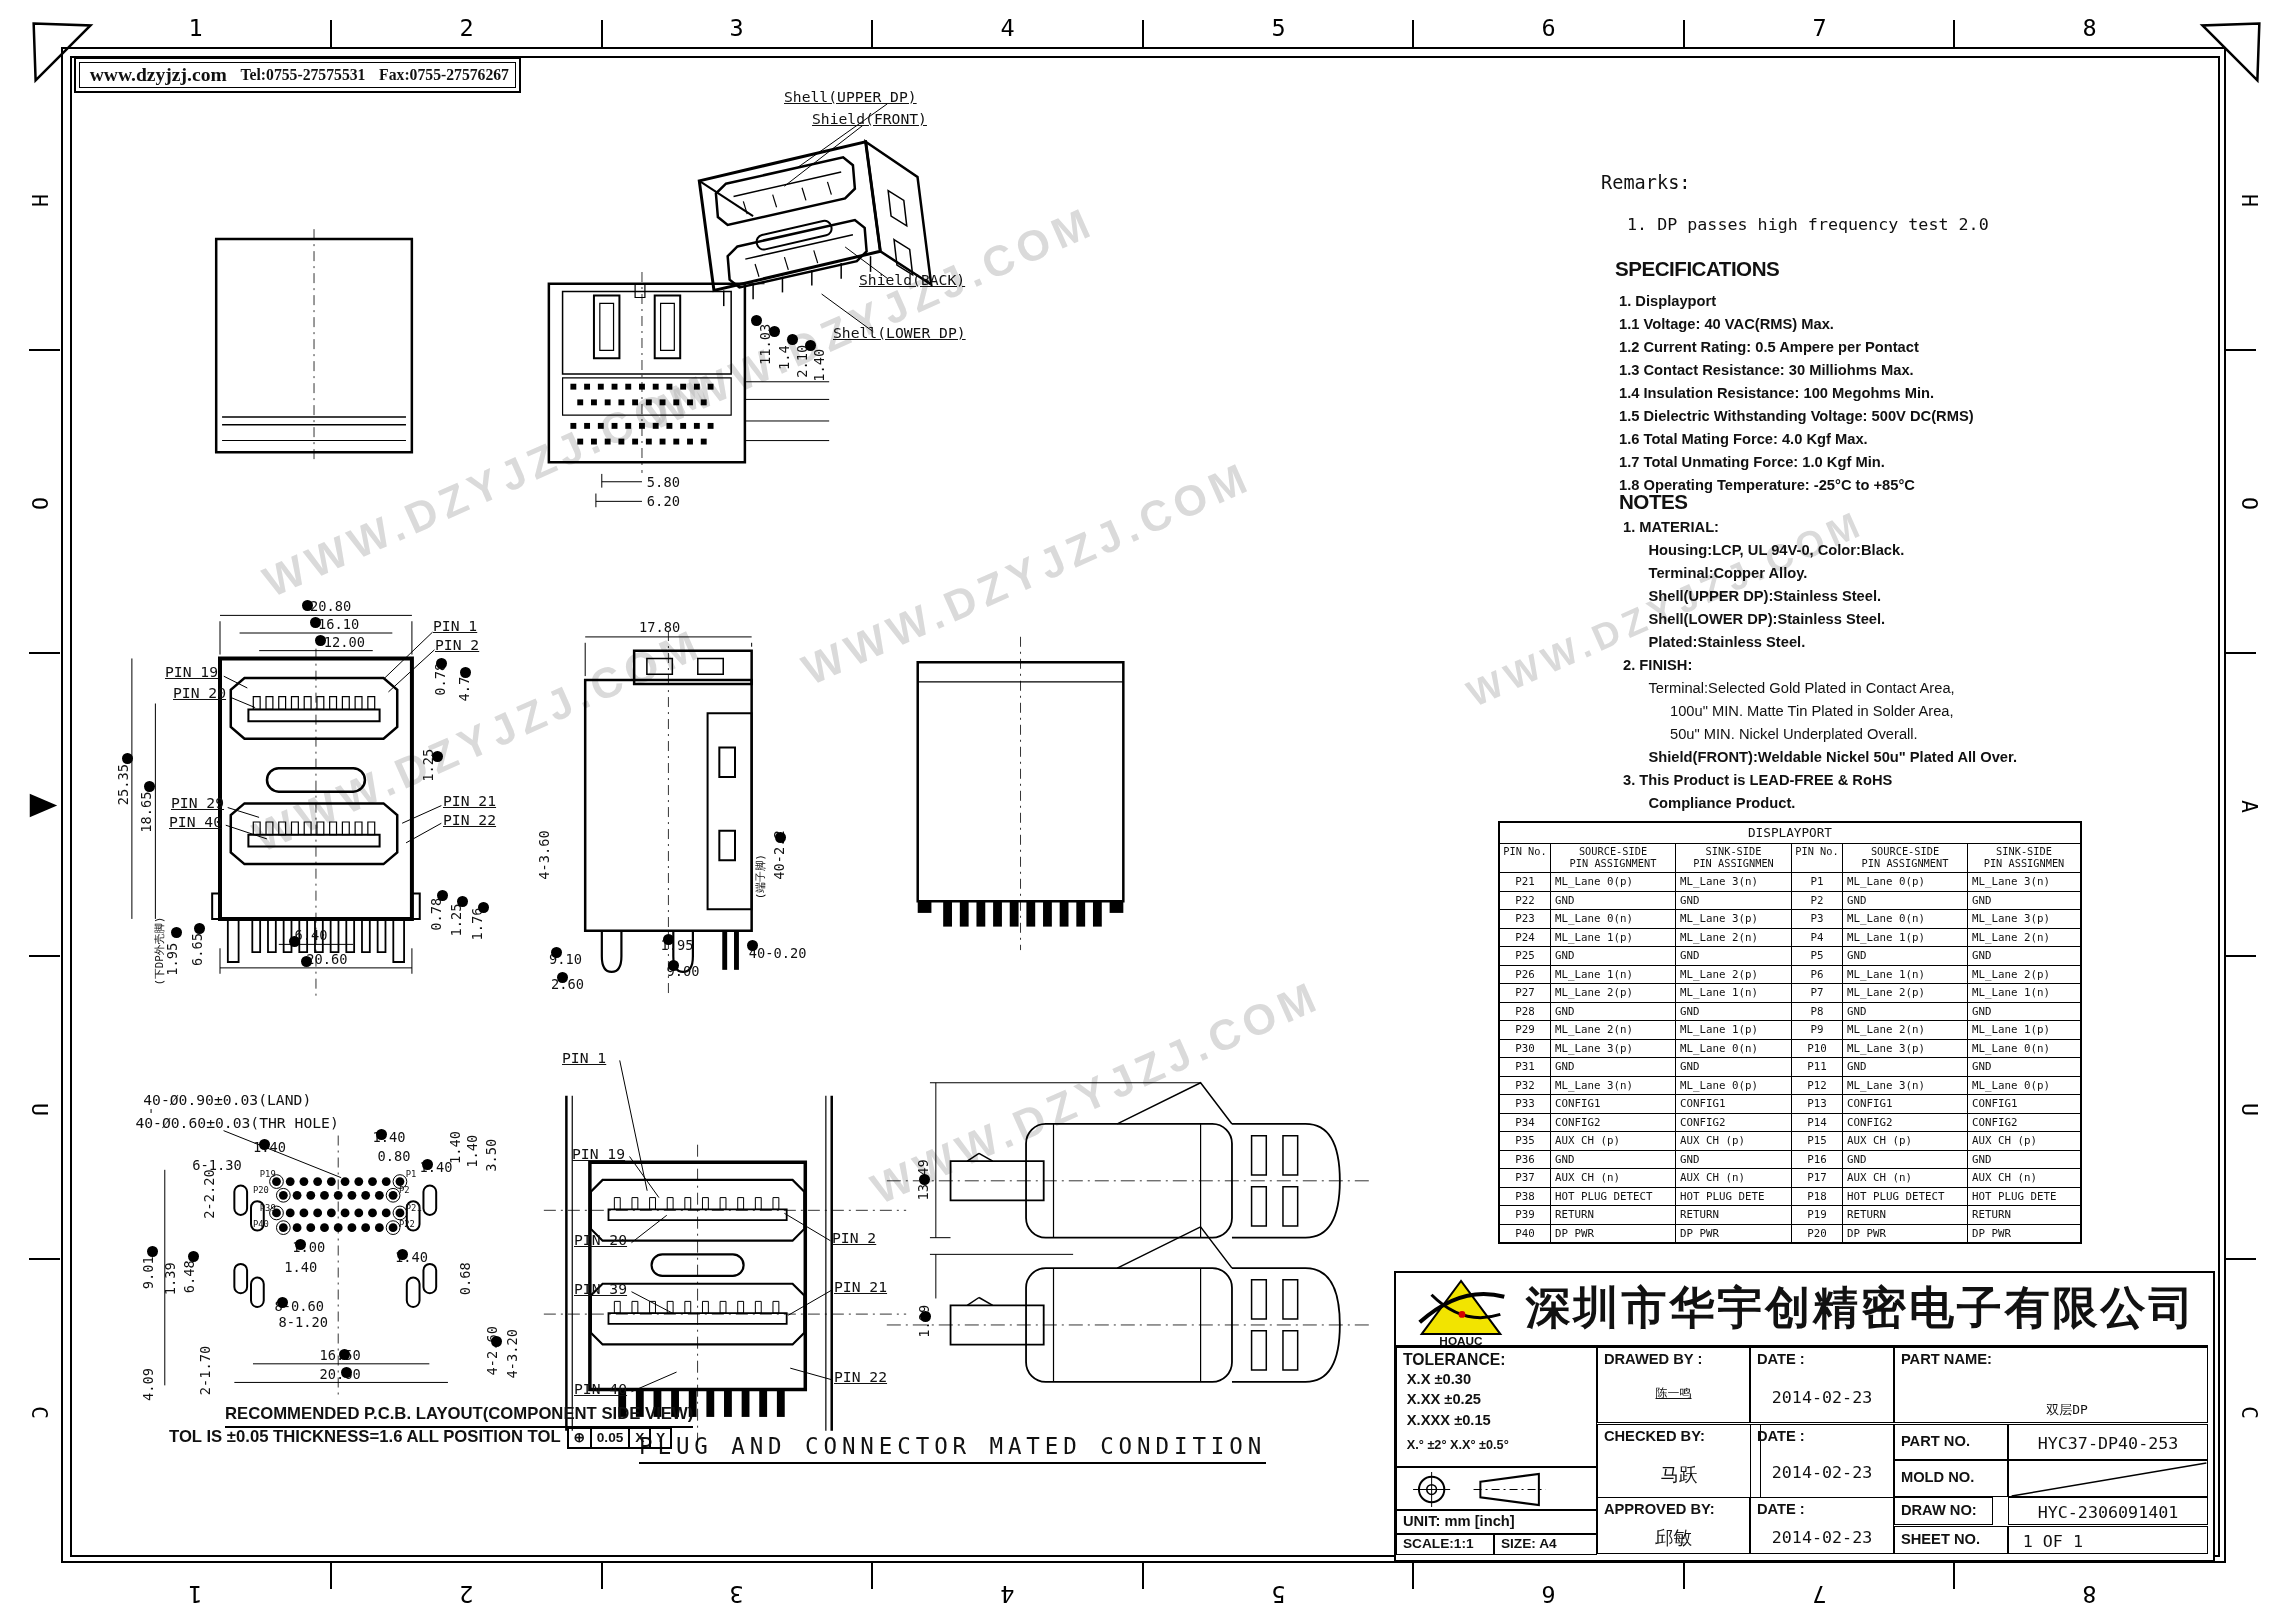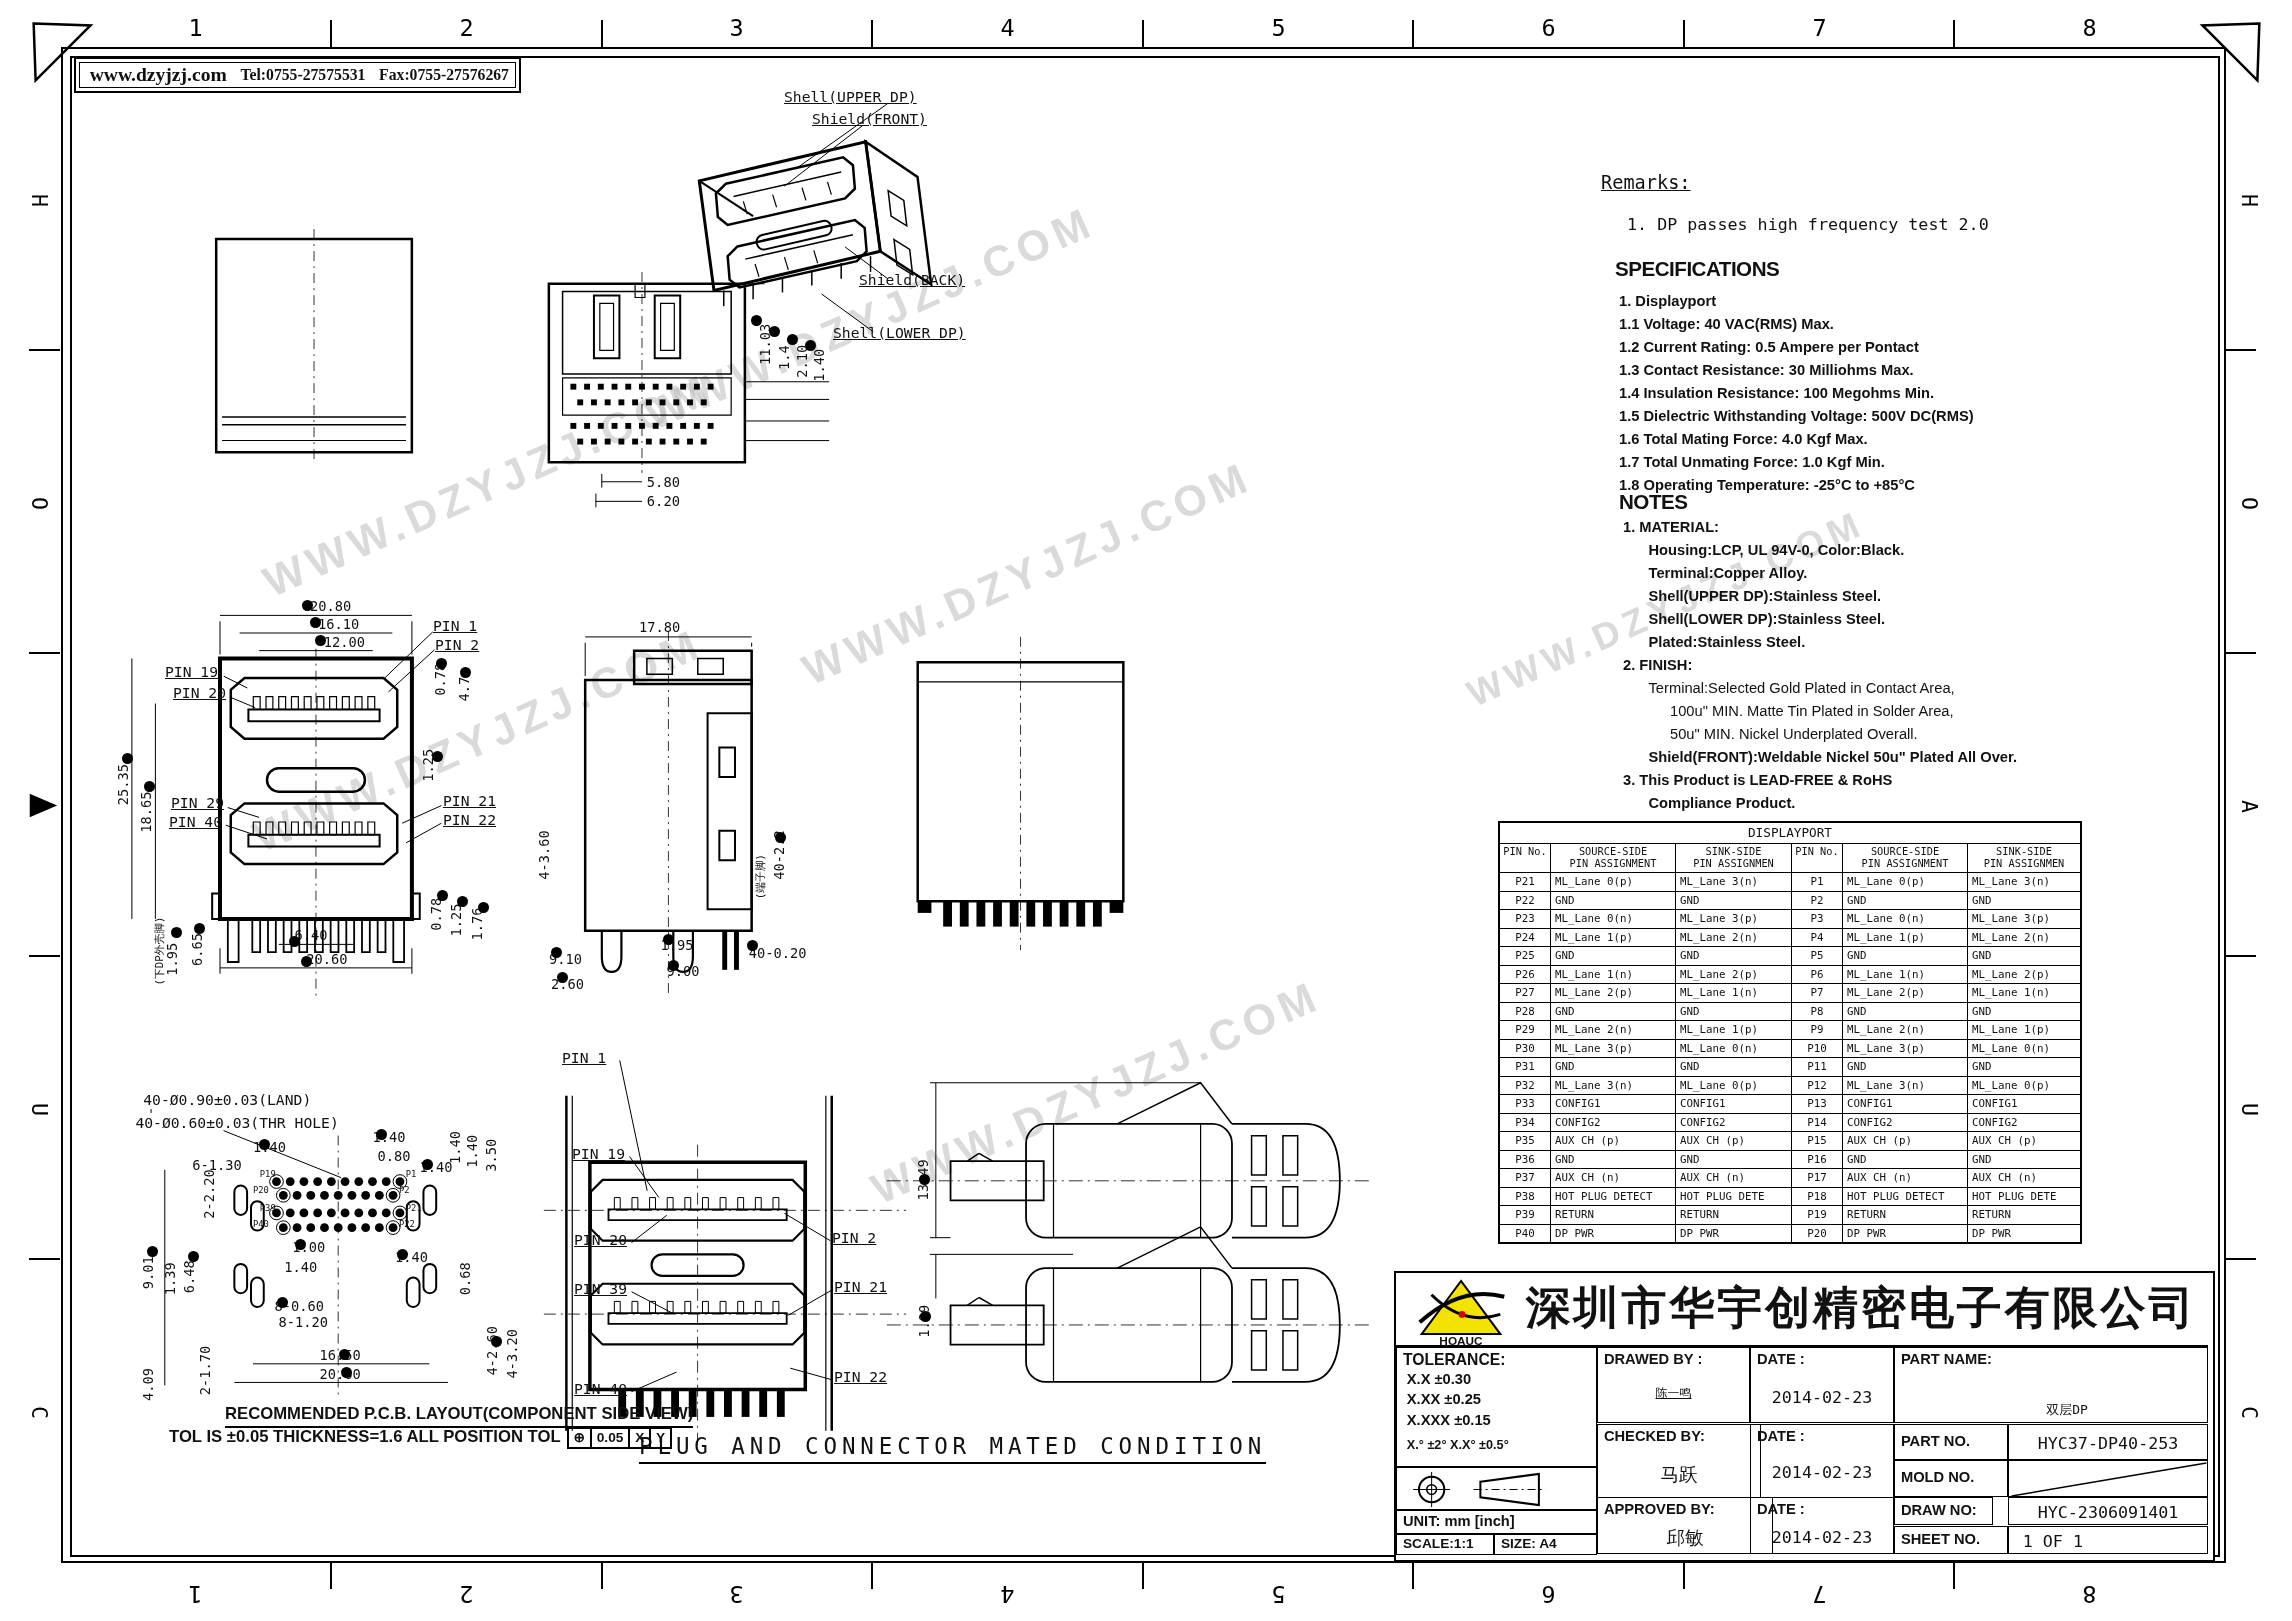--- a/index.html
+++ b/index.html
@@ -23,21 +23,21 @@
   .hdr-site{font:700 19.6px "Liberation Serif",serif;}
   .hdr-tel,.hdr-fax{font:700 15.7px "Liberation Serif",serif;}
   
   .wm{position:absolute;font:700 43px "Liberation Sans",sans-serif;color:#bcbcbc;opacity:.55;
       transform:rotate(-24deg);letter-spacing:5.9px;white-space:nowrap;z-index:0;}
   .pin{position:absolute;font:14.7px "DejaVu Sans Mono",monospace;text-decoration:underline;white-space:nowrap;z-index:3;}
   .bl{position:absolute;width:10.8px;height:10.8px;border-radius:50%;background:#000;z-index:3;}
   svg text{font-family:"DejaVu Sans Mono",monospace;font-size:14px;fill:#111;}
   
   .blocktext{position:absolute;white-space:nowrap;z-index:2;}
-  .rm-title{font:400 18.6px "DejaVu Sans Mono",monospace;text-decoration:underline;}
+  .rm-title{font:400 18.6px "DejaVu Sans Mono",monospace;}
   .rm-item{font:400 16.7px "DejaVu Sans Mono",monospace;}
   .spec-title{font:700 20.6px "Liberation Sans",sans-serif;letter-spacing:-0.5px;}
   .spec-item{font:700 14.7px "Liberation Sans",sans-serif;line-height:23px;}
   .note-sub{font-weight:400;}
   
   #pin-table{position:absolute;left:1498px;top:821px;width:580px;border:2px solid #000;z-index:2;
      font-family:"DejaVu Sans Mono",monospace;background:transparent;}
   .ttitle{height:19.6px;line-height:19.6px;text-align:center;font-size:12.7px;border-bottom:1px solid #000;}
   .thead,.trow{display:grid;grid-template-columns:51px 125px 116px 51px 125px 112px;}
   .thead{border-bottom:1px solid #000;}
@@ -935,21 +935,21 @@
       <div class="tb-value-center" style="top:39px;">2014-02-23</div>
     </div>
     <div class="tb-cell" style="left:201px;top:151px;width:164px;height:74px;">
       <div class="tb-label">CHECKED BY:</div>
       <div class="tb-value-center" style="top:37px;font-size:18.6px;">马跃</div>
     </div>
     <div class="tb-cell" style="left:354px;top:151px;width:144px;height:74px;">
       <div class="tb-label">DATE :</div>
       <div class="tb-value-center" style="top:37px;">2014-02-23</div>
     </div>
-    <div class="tb-cell" style="left:201px;top:224px;width:176px;height:57px;">
+    <div class="tb-cell" style="left:201px;top:224px;width:153px;height:57px;">
       <div class="tb-label">APPROVED BY:</div>
       <div class="tb-value-center" style="top:27.4px;font-size:18.6px;">邱敏</div>
     </div>
     <div class="tb-cell" style="left:354px;top:224px;width:144px;height:57px;">
       <div class="tb-label">DATE :</div>
       <div class="tb-value-center" style="top:29px;">2014-02-23</div>
     </div>
 
     <div class="tb-cell" style="left:498px;top:74px;width:314px;height:76px;">
       <div class="tb-label">PART NAME:</div>

